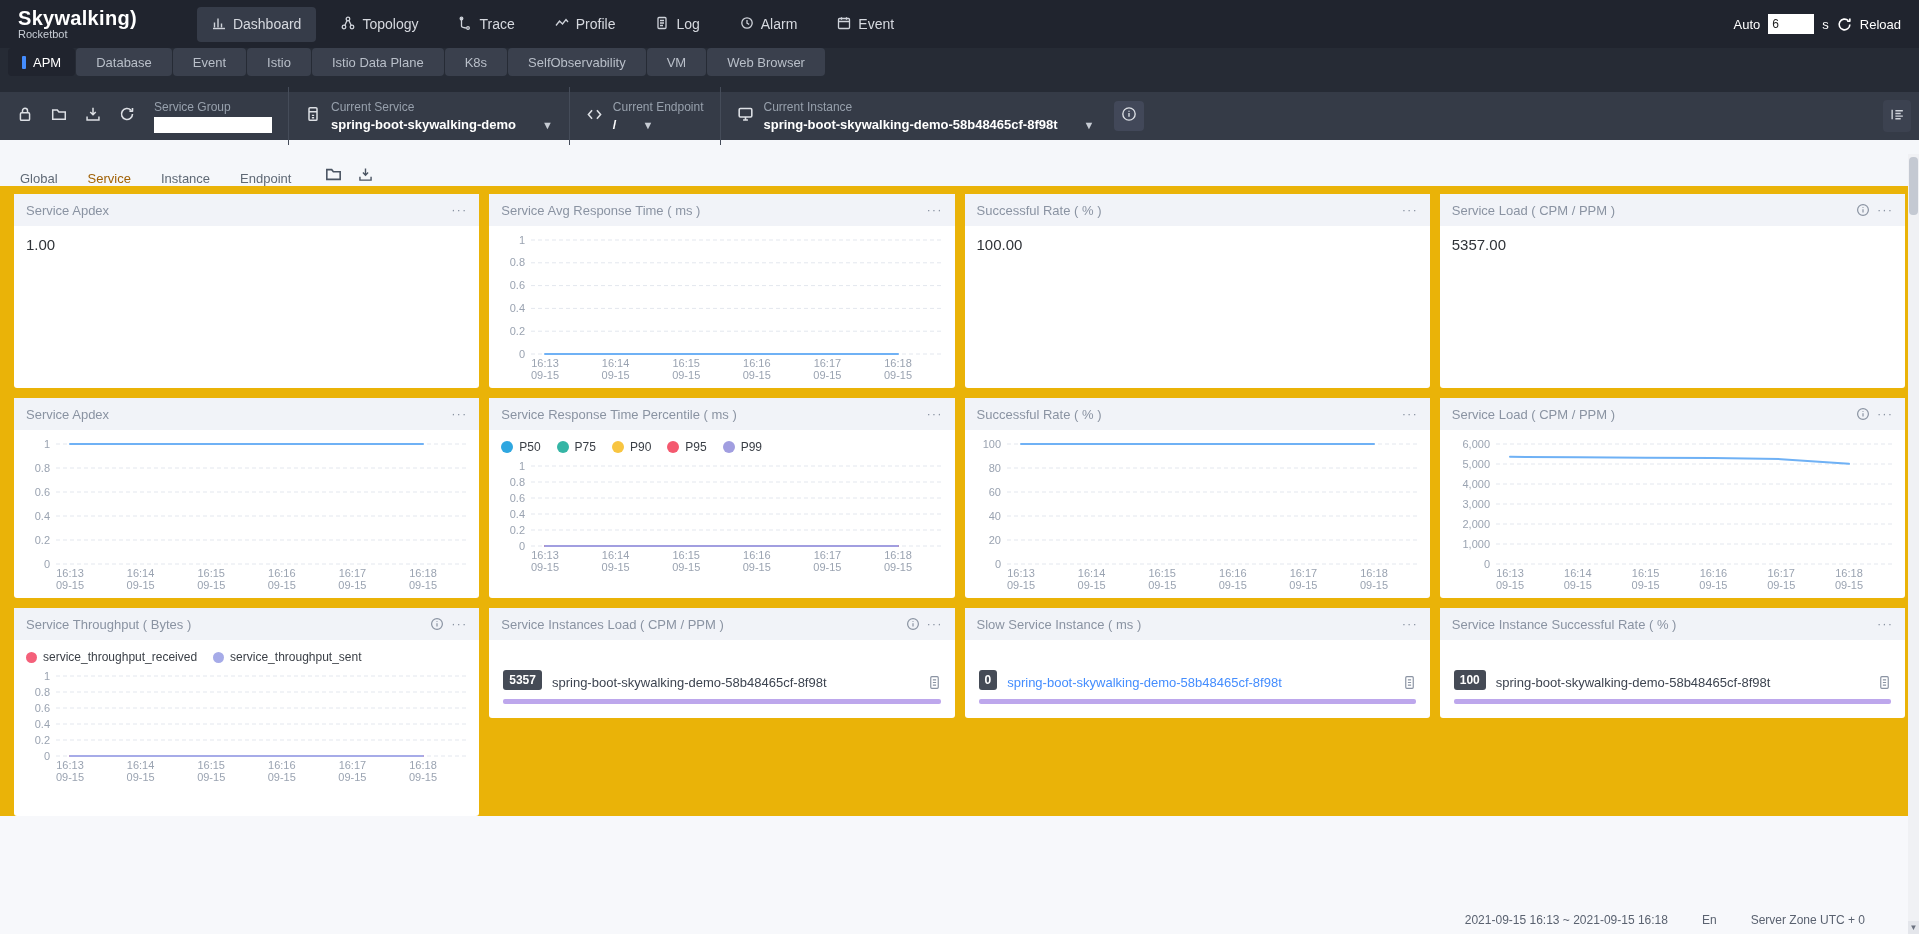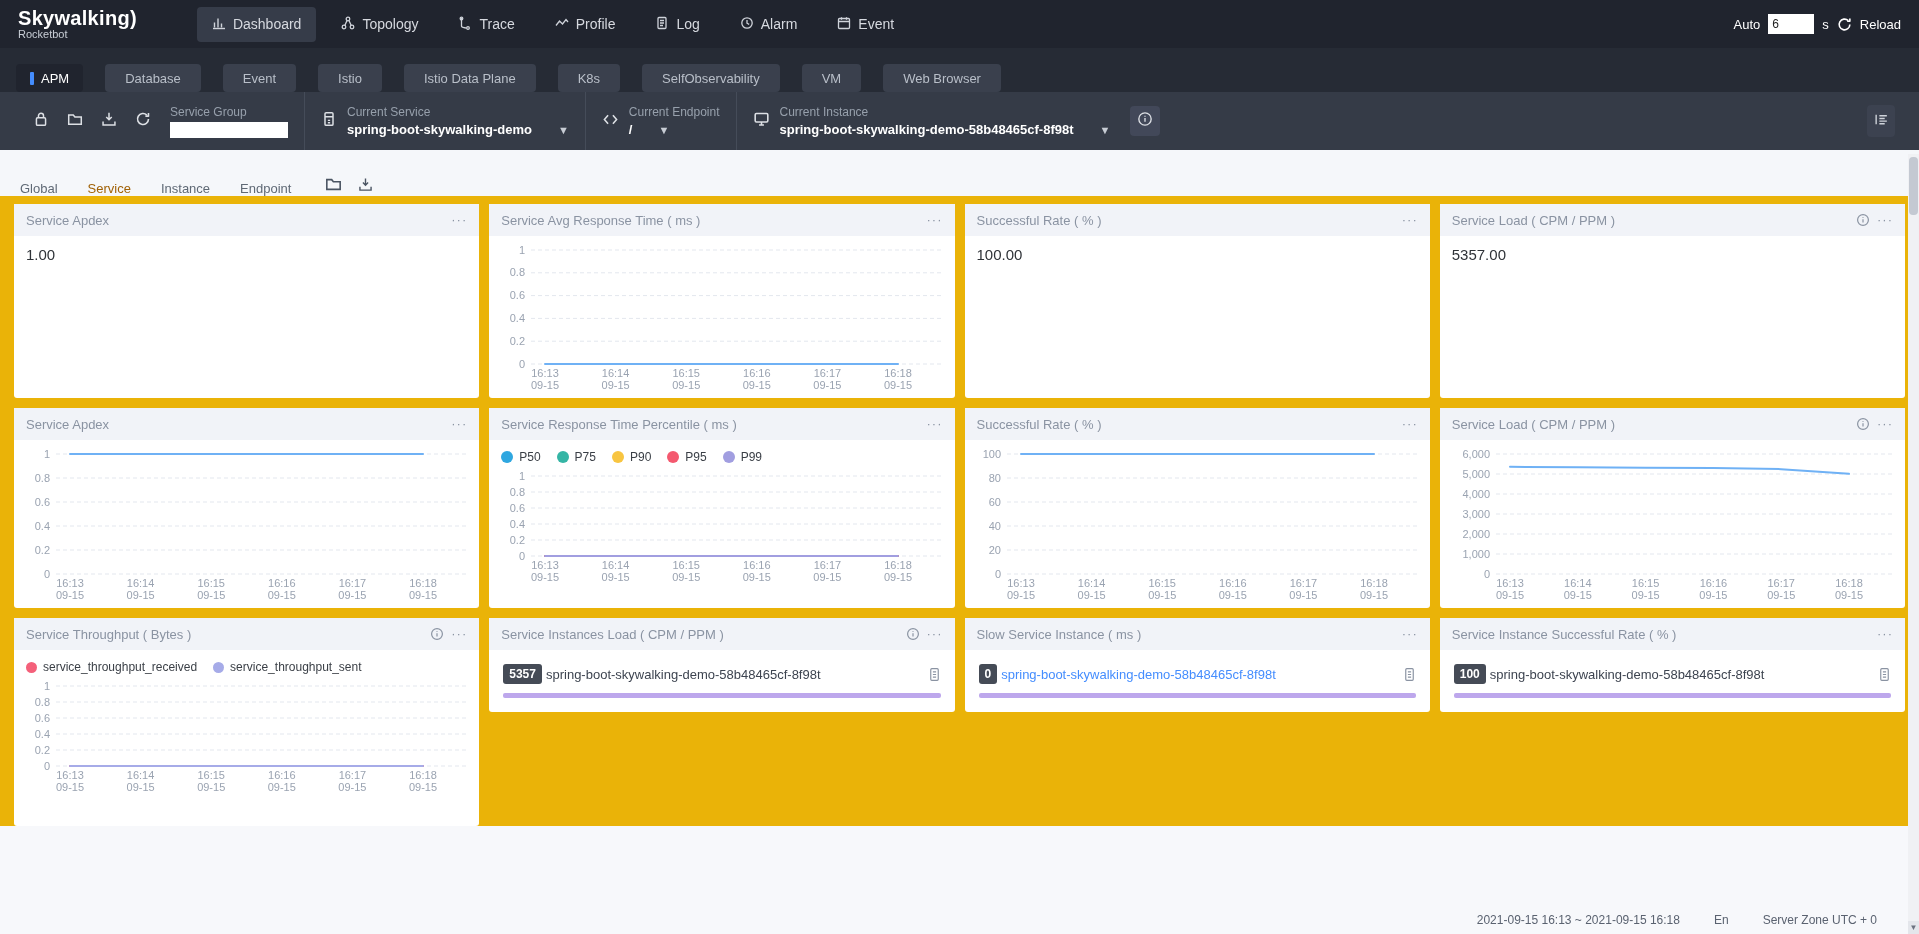--- a/index.html
+++ b/index.html
@@ -15,28 +15,28 @@
   .nav-items { display:flex; align-items:center; gap:10px; }
   .nav-item { display:flex; gap:7px; color:#d6d9df; font-size:14px;
     padding:9px 15px; border-radius:4px; cursor:pointer; }
   .nav-item.active { background:#363c49; }
   .nav-item svg { stroke:#cfd3da; }
   .nav-right { margin-left:auto; display:flex; align-items:center; gap:8px; color:#ffffff; font-size:13px; }
   .auto-input { width:46px; height:20px; background:#ffffff; border:none; font-size:12px; padding:0 4px;
     color:#222; font-family:"Liberation Sans", sans-serif; }
 
   
-  .page-tabs { height:44px; background:#262b35; display:flex; align-items:flex-end; padding:0 16px; gap:22px; }
+  .page-tabs { height:44px; background:#262b35; display:flex; align-items:flex-start; padding:0 8px; gap:1px; }
   .page-tab { height:28px; display:flex; align-items:center; padding:0 20px; background:#3a404d;
     color:#b9bfc9; font-size:13px; border-radius:4px; cursor:pointer; }
   .page-tab.active { background:#20242e; color:#ffffff; padding:0 14px; }
   .page-tab.active .tab-bar { width:4px; height:13px; background:#448dfe; margin-right:7px; border-radius:1px; }
 
   
-  .toolbar { height:58px; background:#353b47; display:flex; align-items:center; padding:0 24px; }
+  .toolbar { height:48px; background:#353b47; display:flex; align-items:center; padding:0 8px; }
   .tool-btn { width:34px; height:34px; display:flex; align-items:center; justify-content:center; cursor:pointer; }
   .tool-btn svg { stroke:#dde0e5; }
   .tb-sep { width:1px; height:58px; background:#454c59; margin:0 6px; }
   .tb-group { display:flex; align-items:center; gap:10px; padding:0 10px; }
   .tb-col { display:flex; flex-direction:column; gap:3px; }
   .tb-label { color:#97a0ac; font-size:12px; }
   .tb-value { color:#ffffff; font-size:13px; font-weight:bold; display:flex; align-items:center; gap:26px; }
   .sg-input { width:118px; height:16px; background:#ffffff; border:none; }
   .chev { color:#c7ccd4; font-size:11px; }
   .info-btn { width:30px; height:30px; background:#424859; border-radius:4px; margin-left:10px;
@@ -68,30 +68,30 @@
   .chart { position:relative; width:100%; }
   .chart-tall { height:152px; }
   .chart-mid { height:158px; }
   .chart-short { height:118px; }
   .legend { display:flex; align-items:center; gap:16px; padding:2px 4px 4px 4px; }
   .legend-item { display:flex; align-items:center; gap:6px; font-size:12px; color:#3a3f46; }
   .legend-dot { width:12px; height:12px; border-radius:50%; }
   .legend-sm .legend-dot { width:11px; height:11px; }
 
   
-  .inst-row { display:flex; align-items:center; gap:4px; padding:4px 2px 0 2px; }
+  .inst-row { display:flex; align-items:flex-end; gap:10px; padding:4px 2px 0 2px;margin-top:16px; }
   .inst-badge { background:#454b56; color:#ffffff; font-size:12px; font-weight:bold;
     padding:3px 6px; border-radius:3px; }
   .inst-name { font-size:13px; color:#3d4450; }
   .inst-name.link { color:#448dfe; cursor:pointer; }
   .inst-copy { margin-left:auto; cursor:pointer; display:flex; }
   .inst-bar { height:5px; background:#bda7ec; border-radius:2px; margin:9px 2px 4px 2px; }
 
   
-  .footer { position:absolute; left:0; right:12px; bottom:0; height:28px; display:flex;
+  .footer { position:absolute; left:0; right:24px; bottom:0; height:28px; display:flex;
     align-items:center; justify-content:flex-end; gap:34px; font-size:12px; color:#5a6270;
     padding-right:30px; background:#f7f8fb; }
   .footer .time-range { color:#5a6270; cursor:pointer; }
 
   
   .scrollbar { position:absolute; top:154px; right:0; bottom:0; width:11px; background:#f0f1f4; }
   .scroll-thumb { position:absolute; top:3px; left:1px; width:9px; height:58px; background:#c4c9d2; border-radius:4px; }
   .scroll-down { position:absolute; bottom:0; left:0; width:11px; height:13px; display:flex;
     align-items:center; justify-content:center; color:#6b7280; font-size:8px; background:#e4e6eb; }
 </style>

